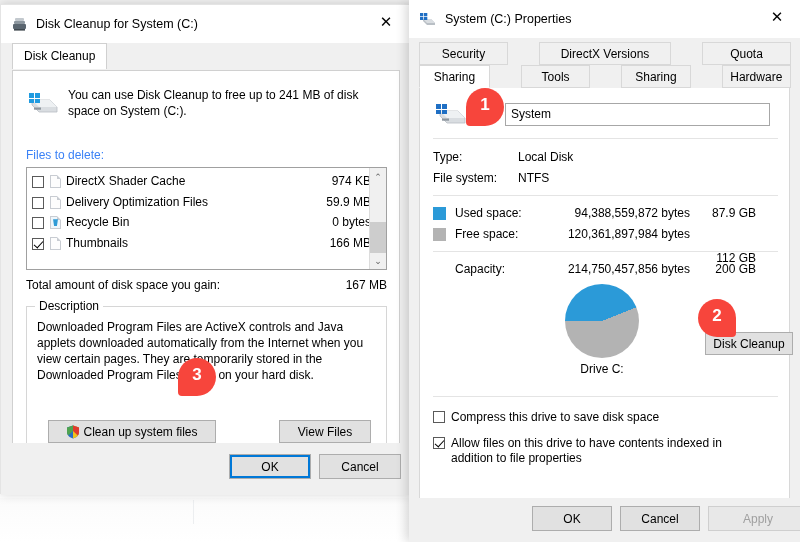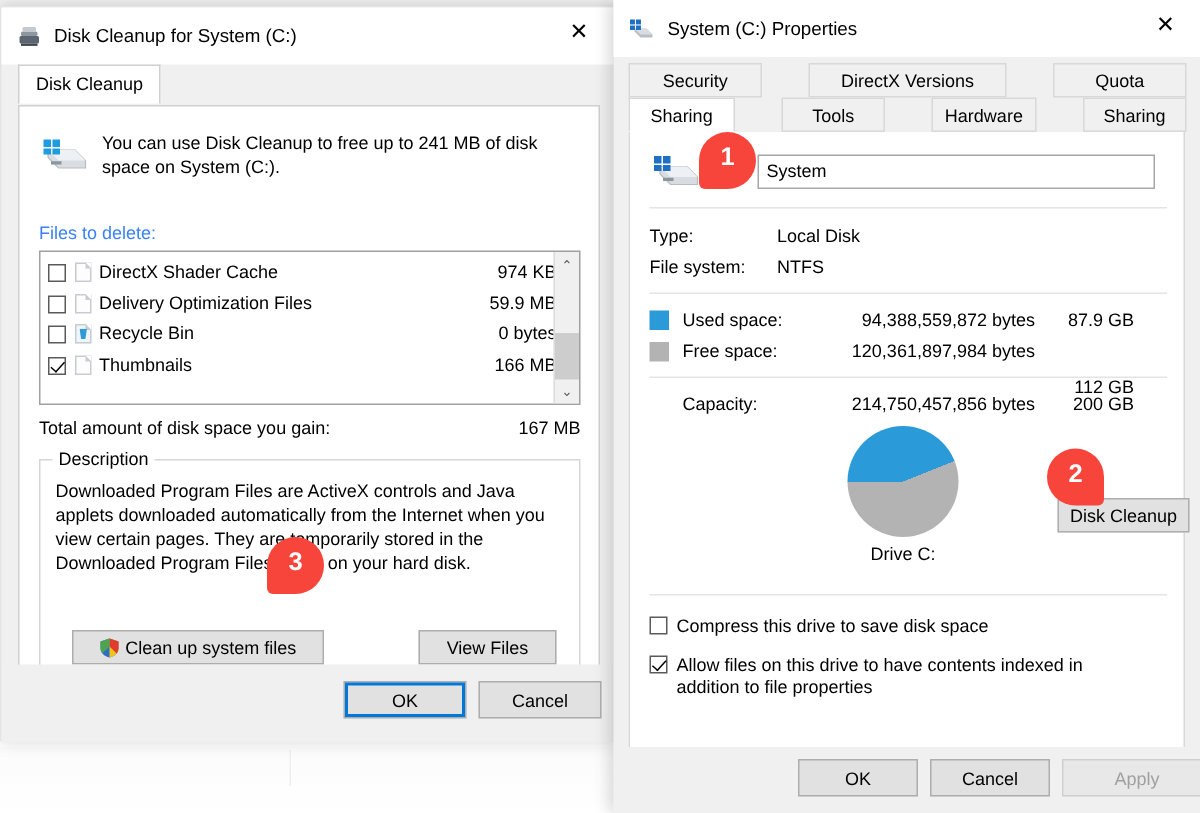--- a/index.html
+++ b/index.html
@@ -367,24 +367,24 @@
             </div>
           </div>
         <div class="tabrow r2" id="tabrow2">
             <div class="tab active" style="width: 95px;">
               <span>Sharing</span>
             </div>
             <div class="tab" style="width: 93px;">
               <span>Tools</span>
             </div>
             <div class="tab" style="width: 93px;">
+              <span>Sharing</span>
+            </div>
+            <div class="tab" style="width: 93px;">
               <span>Hardware</span>
-            </div>
-            <div class="tab" style="width: 93px;">
-              <span>Sharing</span>
             </div>
           </div>
       </div>
 
       <div class="props-panel">
 
         <div class="vol-row">
           <span class="vol-ico">
             <svg width="36" height="28" viewBox="0 0 36 28">
               <path d="M7 11 L25 11 L32 18 L32 23 L14 23 L7 16 Z" fill="#d9dde1" stroke="#b7bdc3" stroke-width="0.8"></path>

